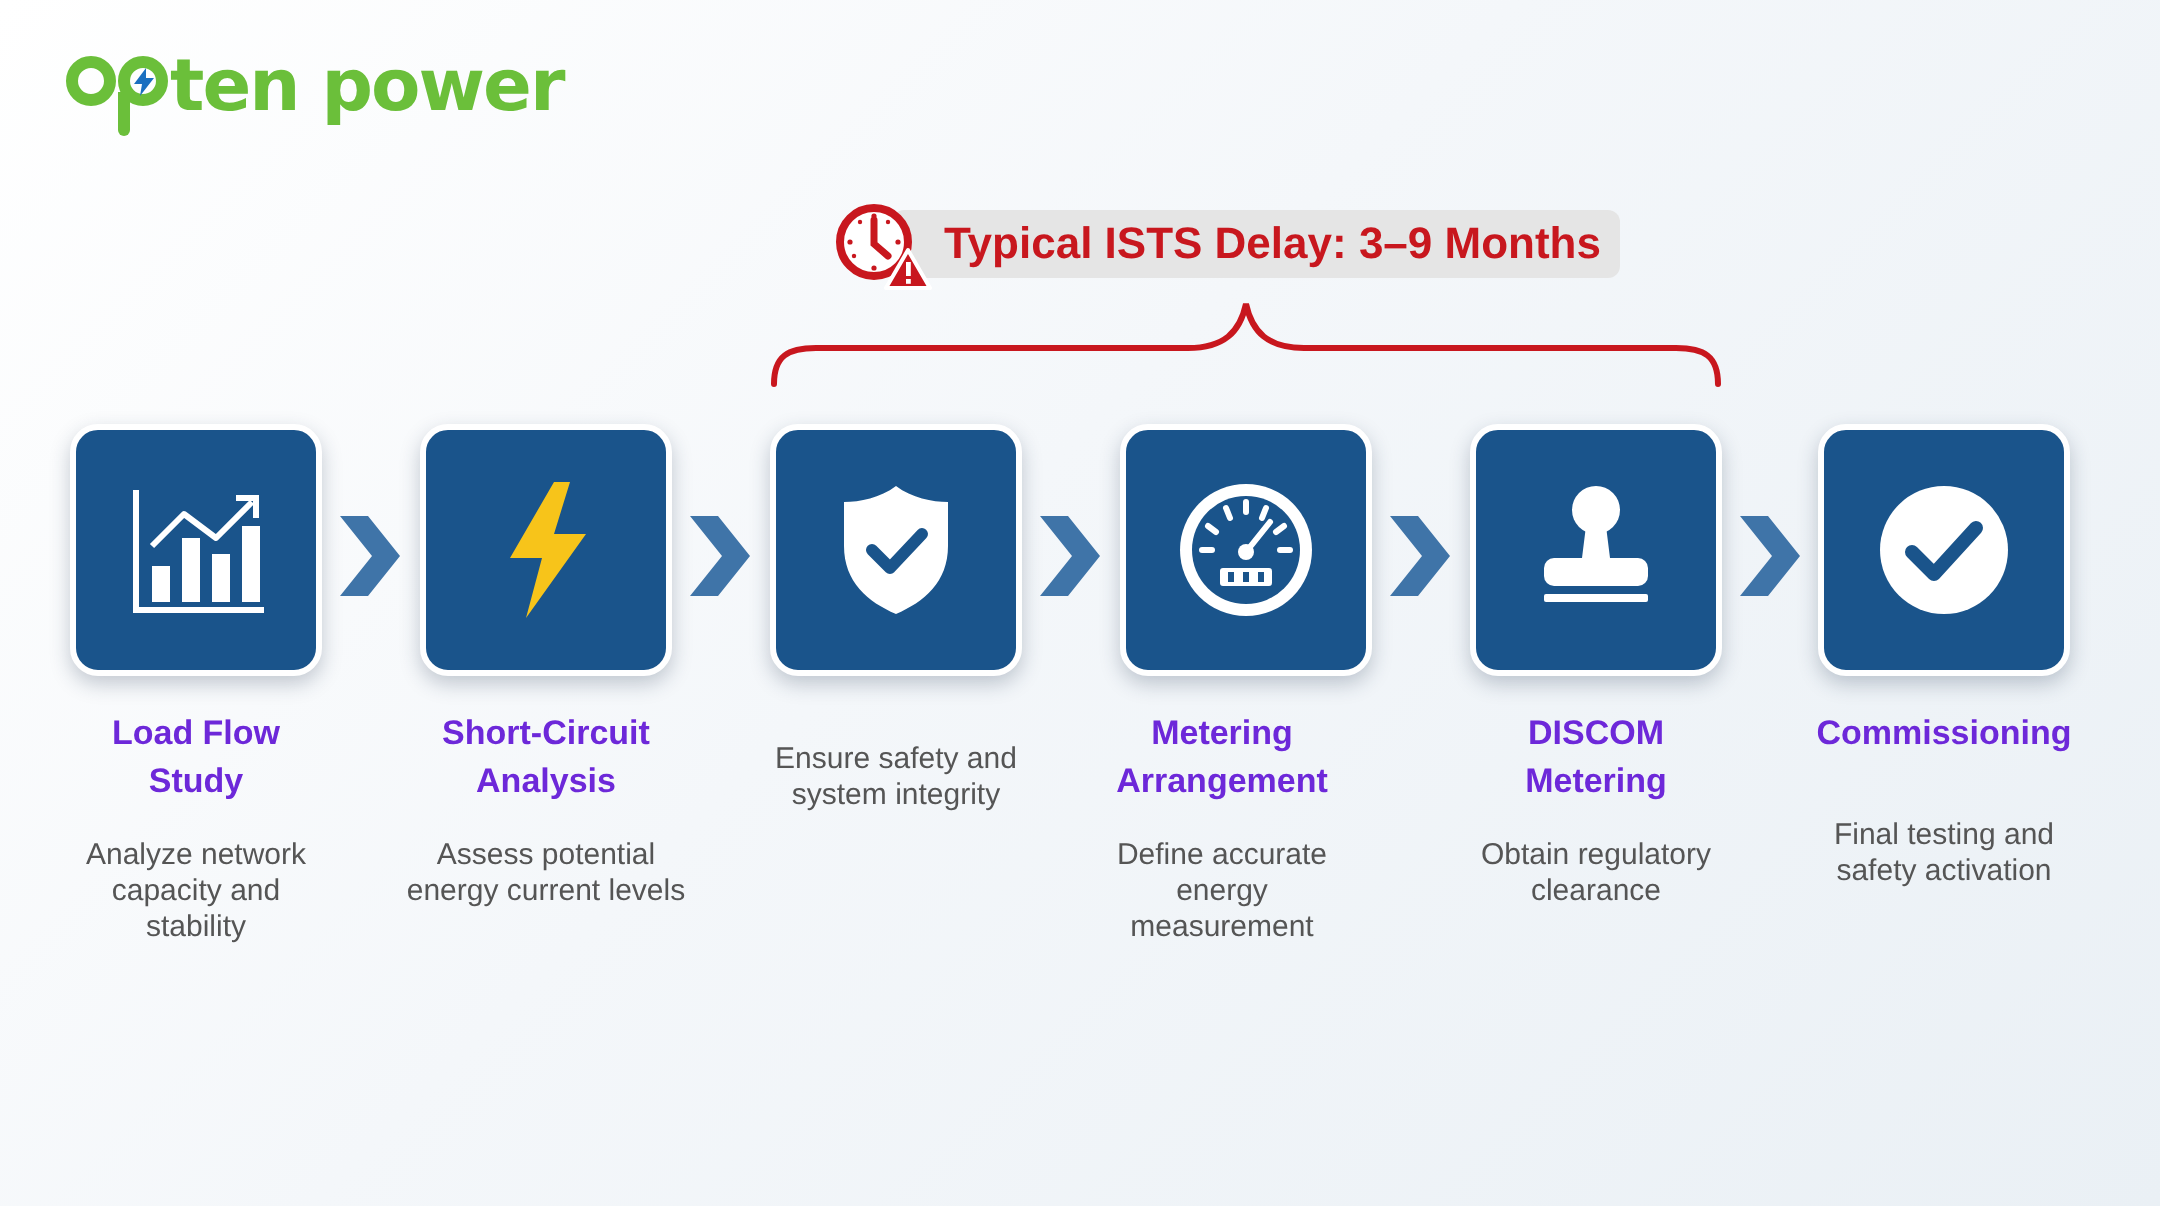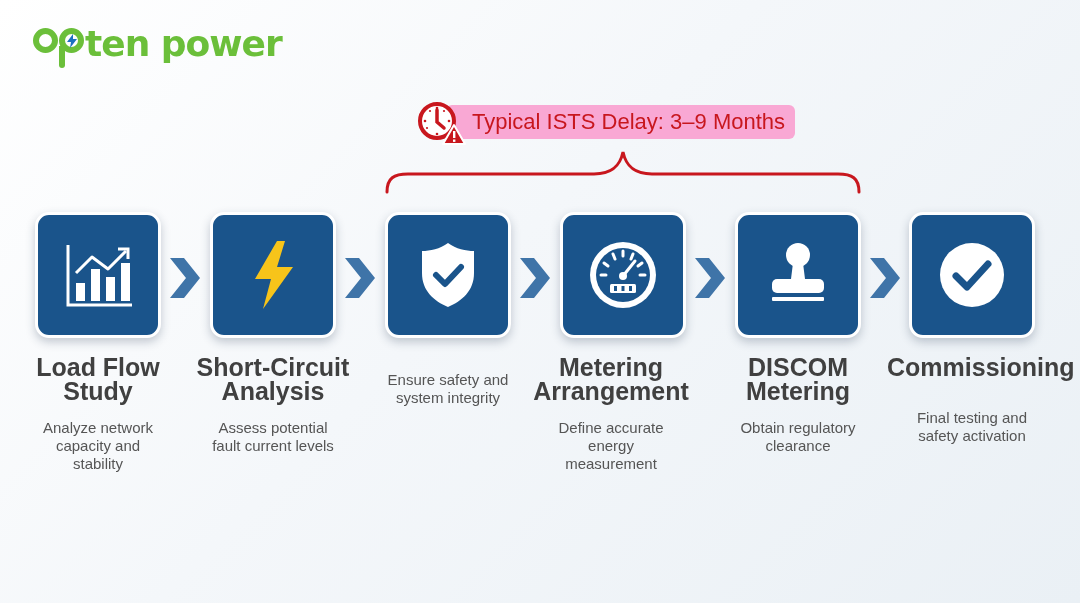--- a/index.html
+++ b/index.html
@@ -29,43 +29,43 @@
   }
   .logo .p-bolt svg { width: 12px; height: 14px; }
   .logo .logo-text { line-height: 1; }
 
   .delay-badge {
     position: absolute; left: 416px; top: 103px; height: 38px;
     display: flex; align-items: center;
   }
   .delay-pill {
     margin-left: 30px; height: 34px; padding: 0 10px 0 26px;
-    background: #f9a8d4; border-radius: 6px;
+    background: #e5e5e5; border-radius: 6px;
     display: flex; align-items: center;
-    color: #c8171e; font-weight: normal; font-size: 22px;
+    color: #c8171e; font-weight: bold; font-size: 22px;
   }
   .delay-icon { position: absolute; left: 0; top: -2px; width: 50px; height: 44px; }
 
   .brace { position: absolute; left: 384px; top: 148px; width: 478px; height: 48px; }
 
   .steps { position: absolute; left: 0; top: 212px; width: 1080px; }
   .card {
     position: absolute; top: 0; width: 126px; height: 126px;
     background: #1a548b; border-radius: 14px; border: 3px solid #ffffff;
     box-shadow: 0 4px 10px rgba(30,50,80,0.25);
     display: flex; align-items: center; justify-content: center;
   }
   .card svg { width: 72px; height: 72px; }
   .chev { position: absolute; top: 46px; width: 34px; height: 40px; }
 
   .label {
     position: absolute; top: 143px; width: 170px; text-align: center;
   }
   .label .title {
-    font-weight: bold; font-size: 25px; line-height: 24px; color: #404040;
+    font-weight: bold; font-size: 17px; line-height: 24px; color: #6d28d9;
   }
   .label .desc {
     margin-top: 16px; font-size: 15px; line-height: 18px; color: #555;
   }
 </style>
 </head>
 <body>
 
 <div class="logo">
   <span class="o-ring"></span>
@@ -182,21 +182,21 @@
       <path d="M20 37 L31 48 L52 25" stroke="#1a548b" stroke-width="7" fill="none" stroke-linecap="round" stroke-linejoin="round"></path>
     </svg>
   </div>
 
   <div class="label" style="left:13px">
     <div class="title"><span>Load Flow</span><br><span>Study</span></div>
     <div class="desc"><span>Analyze network</span><br><span>capacity and</span><br><span>stability</span></div>
   </div>
   <div class="label" style="left:188px">
     <div class="title"><span>Short-Circuit</span><br><span>Analysis</span></div>
-    <div class="desc"><span>Assess potential</span><br><span>fault current levels</span></div>
+    <div class="desc"><span>Assess potential</span><br><span>energy current levels</span></div>
   </div>
   <div class="label" style="left:363px">
     <div class="desc"><span>Ensure safety and</span><br><span>system integrity</span></div>
   </div>
   <div class="label" style="left:526px">
     <div class="title"><span>Metering</span><br><span>Arrangement</span></div>
     <div class="desc"><span>Define accurate</span><br><span>energy</span><br><span>measurement</span></div>
   </div>
   <div class="label" style="left:713px">
     <div class="title"><span>DISCOM</span><br><span>Metering</span></div>

